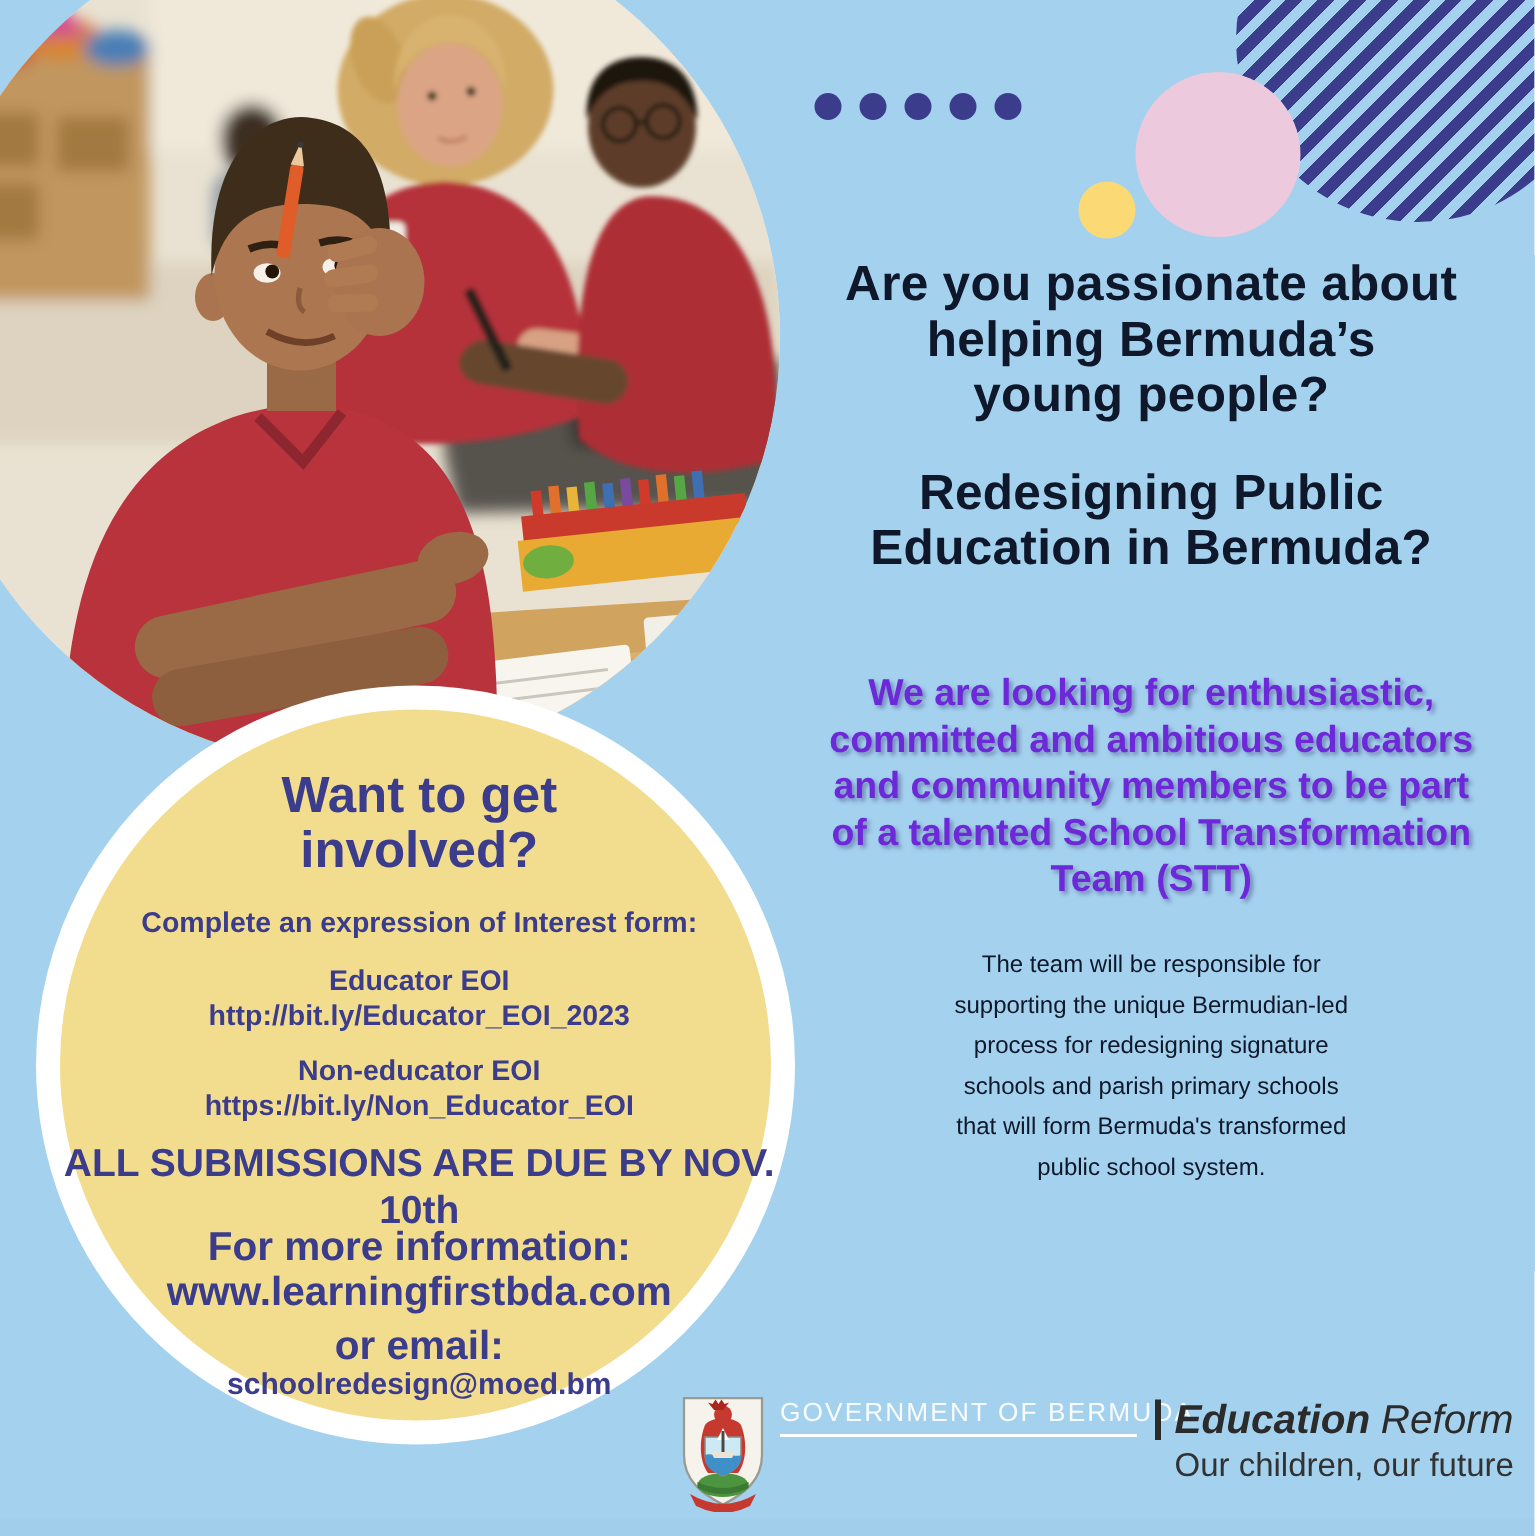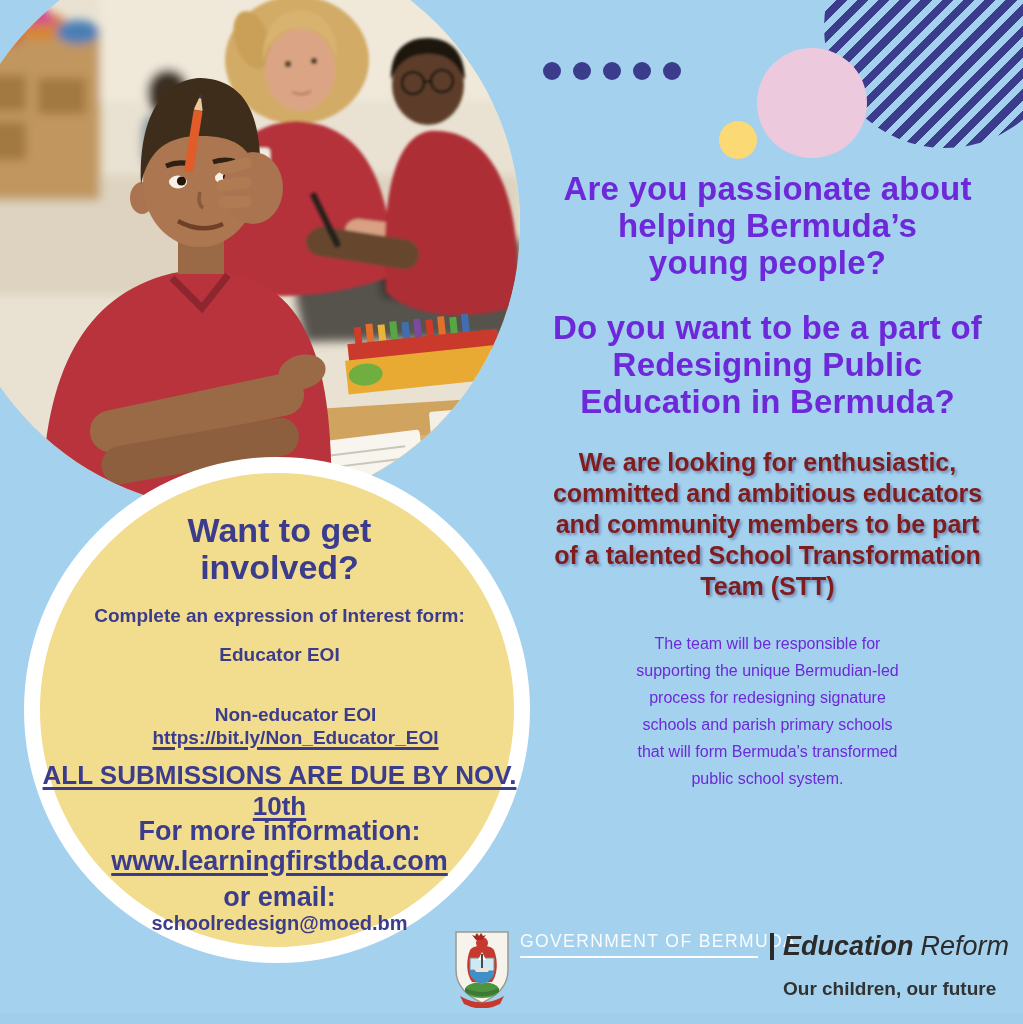--- a/index.html
+++ b/index.html
@@ -17,59 +17,59 @@
   .pink-circle{left:757px;top:48px;width:110px;height:110px;background:#edc9de;z-index:2;}
   .yellow-dot{left:719px;top:121px;width:38px;height:38px;background:#fbda75;z-index:2;}
   .dots-row{position:absolute;left:543px;top:62px;display:flex;gap:12px;z-index:2;}
   .dot{width:18px;height:18px;border-radius:50%;background:#3b3c8c;}
   
   .photo-circle{
     position:absolute;left:-50px;top:-60px;width:570px;height:570px;
     border-radius:50%;overflow:hidden;z-index:3;background:#e9e2d2;
   }
   
-  .right-col{position:absolute;left:515px;width:505px;text-align:center;color:#6d28d9;z-index:4;}
+  .right-col{position:absolute;left:515px;width:505px;text-align:center;color:#0f172a;z-index:4;}
   .headline{font-size:33px;font-weight:800;line-height:37px;letter-spacing:.2px;}
   #headline1{top:170px;}
   #headline2{top:309px;}
   #intro{
-    top:447px;font-size:25px;font-weight:700;line-height:31px;color:#7f1d1d;
+    top:447px;font-size:25px;font-weight:700;line-height:31px;color:#6d28d9;
     text-shadow:2px 2px 3px rgba(72,72,134,.55);
   }
   #bodypara{top:630px;font-size:16px;font-weight:400;line-height:27px;}
   
   .involve-circle{
     position:absolute;left:24px;top:457px;width:474px;height:474px;
     background:#f2dc8e;border:16px solid #ffffff;border-radius:50%;
     box-sizing:content-box;z-index:5;
   }
   .inv{position:absolute;left:42px;width:475px;text-align:center;color:#3b3c8c;z-index:6;}
   .inv-title{top:512px;font-size:34px;font-weight:800;line-height:37px;}
   .inv-sub{top:605px;font-size:19px;font-weight:800;}
   .inv-link-group{font-size:19px;font-weight:800;line-height:23px;}
   #grp-educator{top:643px;}
-  #grp-noneducator{top:703px;margin-left:16px;}
-  .u{text-decoration:underline;text-decoration-thickness:2.5px;text-underline-offset:3px;}
+  #grp-noneducator{top:703px;}
+  .u{text-decoration-thickness:2.5px;text-underline-offset:3px;}
   .inv-deadline{top:760px;font-size:26px;font-weight:800;}
   .inv-info-label{top:816px;font-size:27px;font-weight:800;}
   .inv-info-link{top:846px;font-size:27px;font-weight:800;}
   .inv-email-label{top:882px;font-size:27px;font-weight:800;}
   .inv-email{top:912px;font-size:20px;font-weight:800;}
   
   .crest{position:absolute;left:452px;top:930px;width:60px;height:78px;z-index:7;}
   .gov-block{position:absolute;left:520px;top:931px;width:238px;color:#ffffff;z-index:7;}
   .gov-title{font-size:17.5px;font-weight:400;letter-spacing:1.4px;color:rgba(255,255,255,.93);white-space:nowrap;}
   .gov-divider{border:0;border-top:2px solid #ffffff;margin:4px 0 5px 0;}
   .ministry{font-size:20px;font-weight:700;}
   .brand-block{position:absolute;left:770px;top:931px;z-index:7;color:#2b2b2b;}
   .brand-line{display:flex;align-items:center;font-size:27px;line-height:30px;font-style:italic;}
   .brand-bar{width:4px;height:27px;background:#2b2b2b;margin-right:9px;}
   .brand-bold{font-weight:700;margin-right:7px;}
   .brand-reg{font-weight:400;}
-  .tagline{font-size:19px;font-weight:700;color:#323232;margin-top:17px;padding-left:13px;}
+  .tagline{font-size:22px;font-weight:400;color:#323232;margin-top:3px;padding-left:13px;}
   .bottom-strip{position:absolute;left:0;top:1013px;width:1023px;height:11px;background:#9ccbe9;opacity:.55;z-index:0;}
 </style>
 </head>
 <body>
 
 <div class="poster">
 
   <div class="bottom-strip"></div>
 
   <div class="circle striped-circle"></div>
@@ -199,21 +199,20 @@
       <rect x="150" y="492" width="200" height="38" rx="19" fill="#8d5f3e" transform="rotate(-10 250 510)"></rect>
     </svg>
   </div>
 
   <div class="right-col headline" id="headline1">
     <div>Are you passionate about</div>
     <div>helping Bermuda’s</div>
     <div>young people?</div>
   </div>
   <div class="right-col headline" id="headline2">
-    <div>Do you want to be a part of</div>
     <div>Redesigning Public</div>
     <div>Education in Bermuda?</div>
   </div>
   <div class="right-col" id="intro">
     <div>We are looking for enthusiastic,</div>
     <div>committed and ambitious educators</div>
     <div>and community members to be part</div>
     <div>of a talented School Transformation</div>
     <div>Team (STT)</div>
   </div>
@@ -227,20 +226,21 @@
   </div>
 
   <div class="involve-circle"></div>
   <div class="inv inv-sub">Complete an expression of Interest form:</div>
   <div class="inv inv-title">
     <div>Want to get</div>
     <div>involved?</div>
   </div>
   <div class="inv inv-link-group" id="grp-educator">
     <div>Educator EOI</div>
+    <div>http://bit.ly/Educator_EOI_2023</div>
   </div>
   <div class="inv inv-link-group" id="grp-noneducator">
     <div>Non-educator EOI</div>
     <div class="u">https://bit.ly/Non_Educator_EOI</div>
   </div>
   <div class="inv inv-deadline">
     <span class="u">ALL SUBMISSIONS ARE DUE BY NOV. 10th</span>
   </div>
   <div class="inv inv-info-label">For more information:</div>
   <div class="inv inv-info-link">

